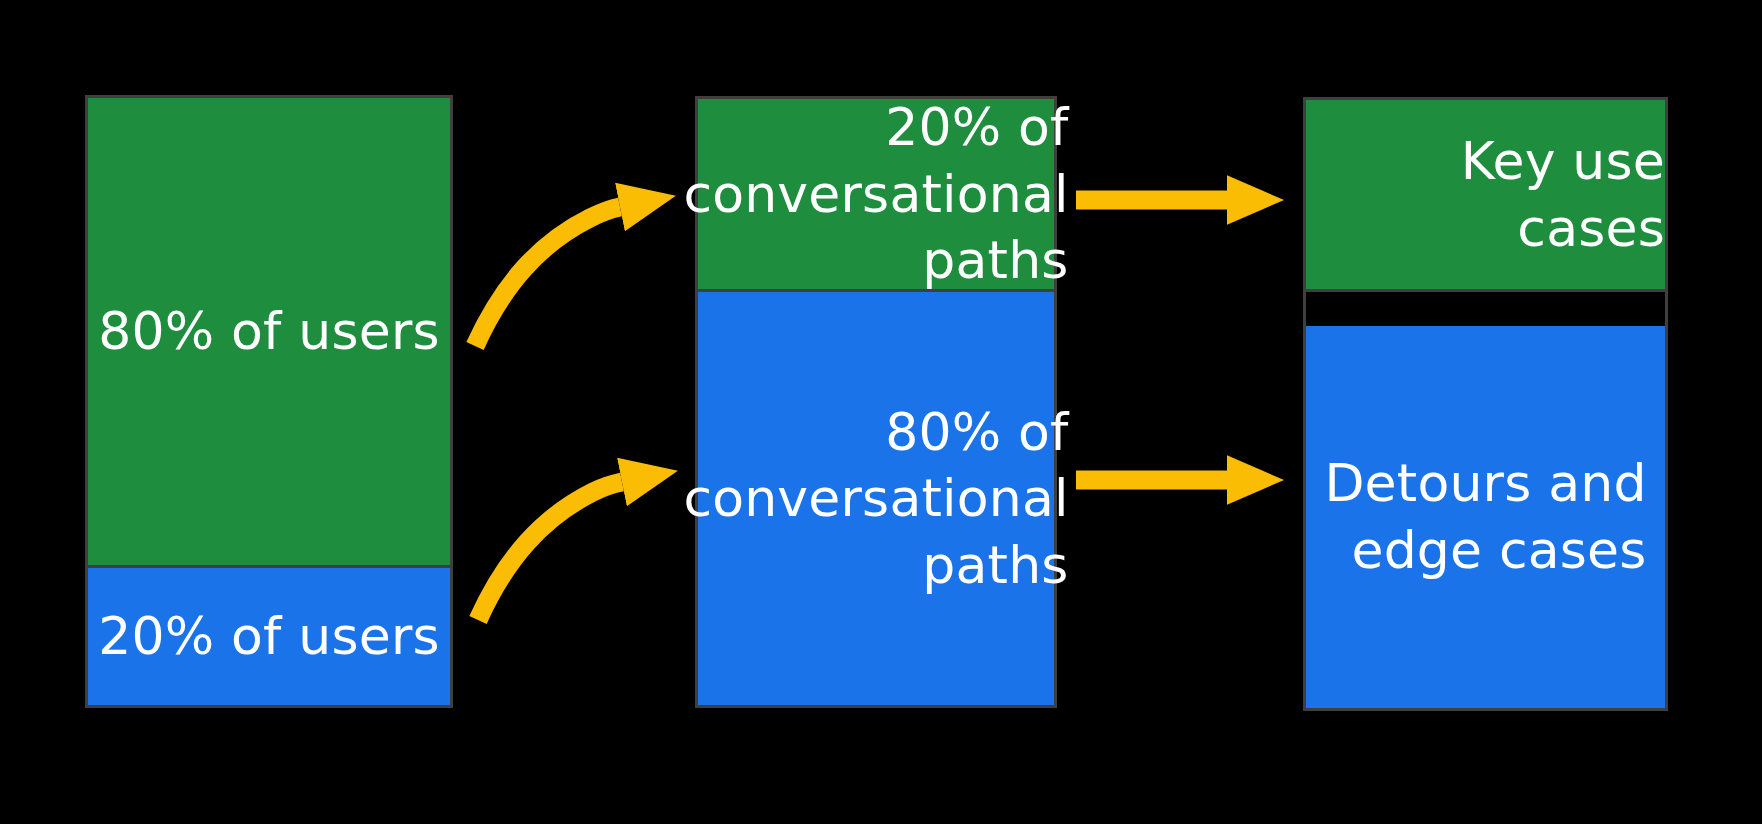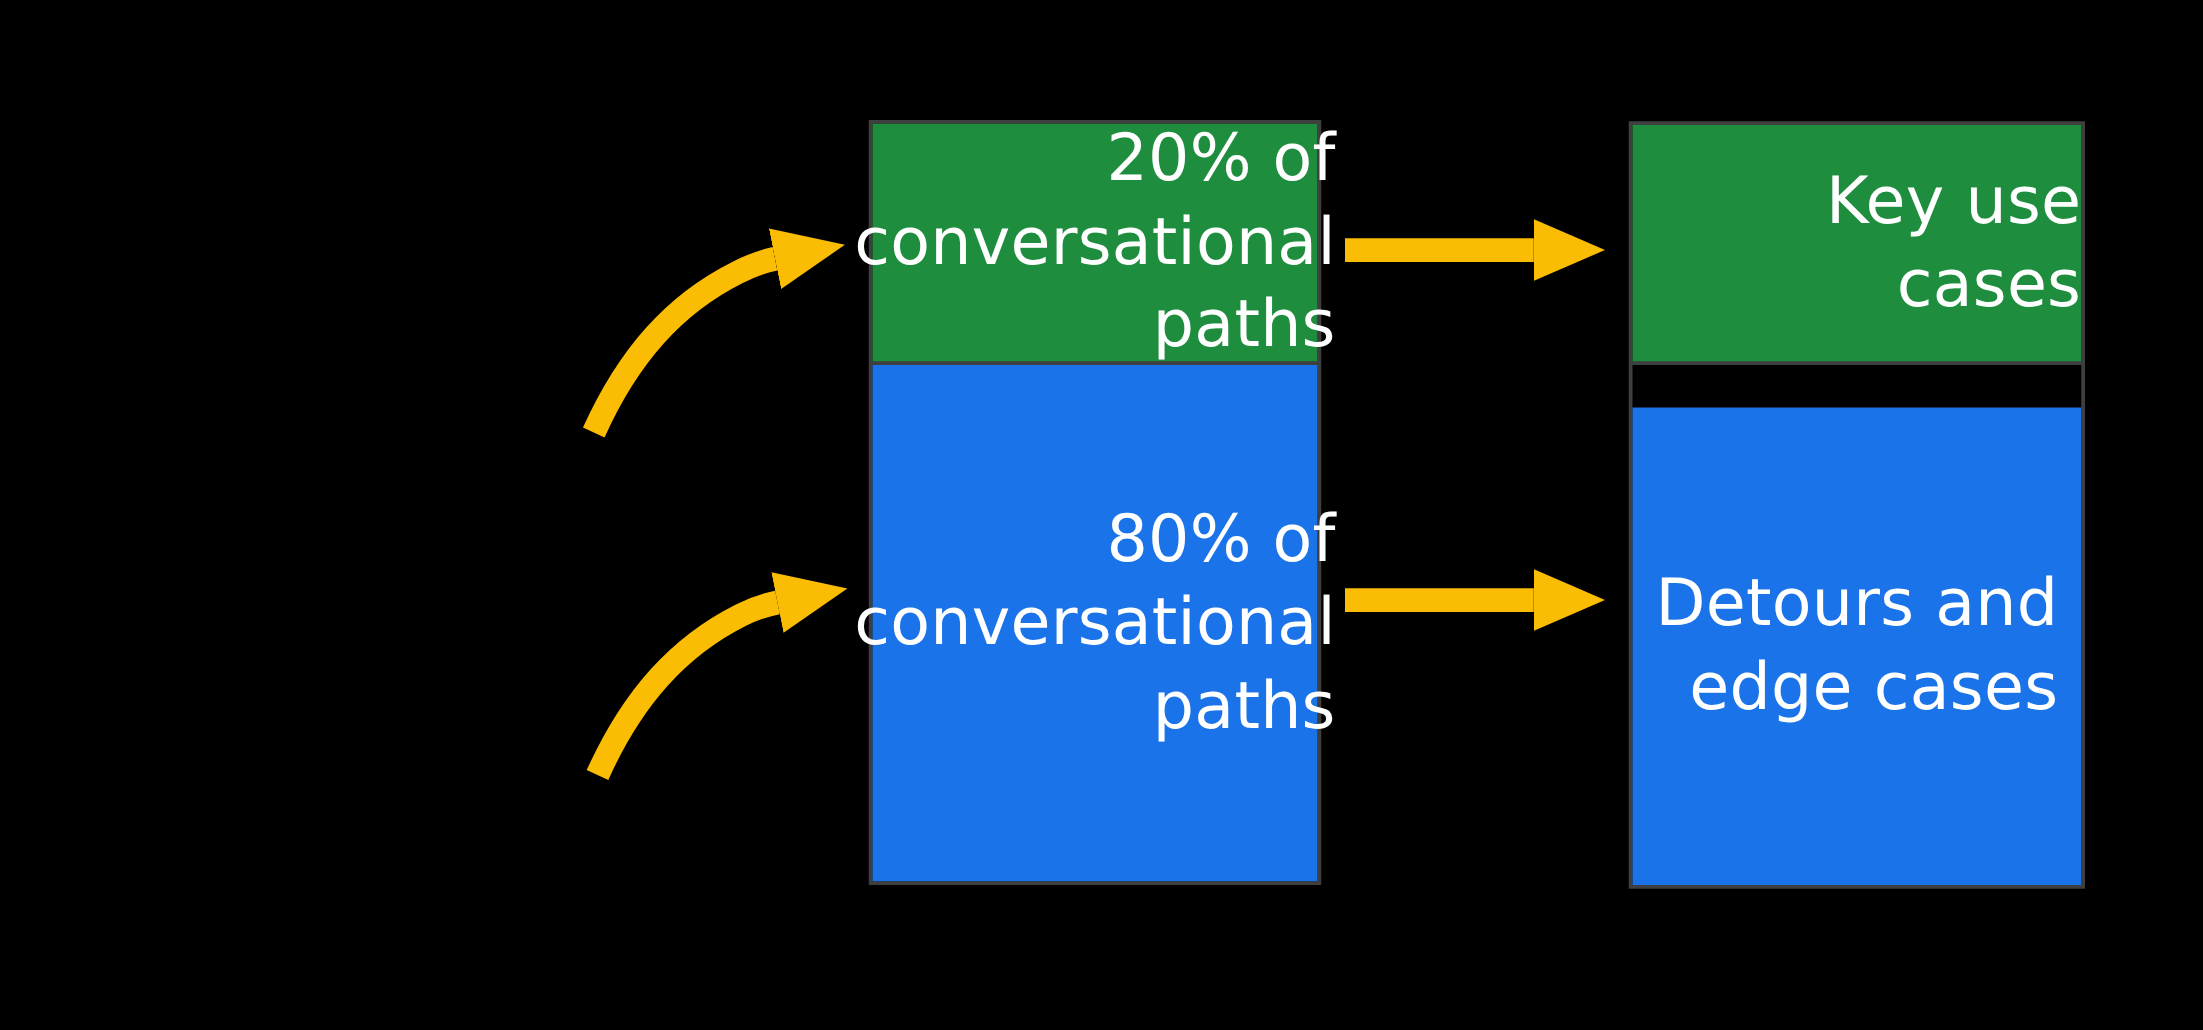--- a/index.html
+++ b/index.html
@@ -64,20 +64,28 @@
   }
   .arrowhead-shape {
     fill: var(--yellow, #fbbc04);
   }
 </style>
 </head>
 <body>
 
 <div class="canvas">
 
+  <div class="bar bar-users">
+    <div class="seg first" style="background-color: rgb(30, 142, 62);">
+      <div class="label">80% of users</div>
+    </div>
+    <div class="seg rest" style="background-color: rgb(26, 115, 232);">
+      <div class="label">20% of users</div>
+    </div>
+  </div>
 
   <div class="bar bar-paths">
     <div class="seg first" style="background-color: rgb(30, 142, 62);">
       <div class="label">20% of
 conversational
 paths</div>
     </div>
     <div class="seg rest" style="background-color: rgb(26, 115, 232);">
       <div class="label">80% of
 conversational

